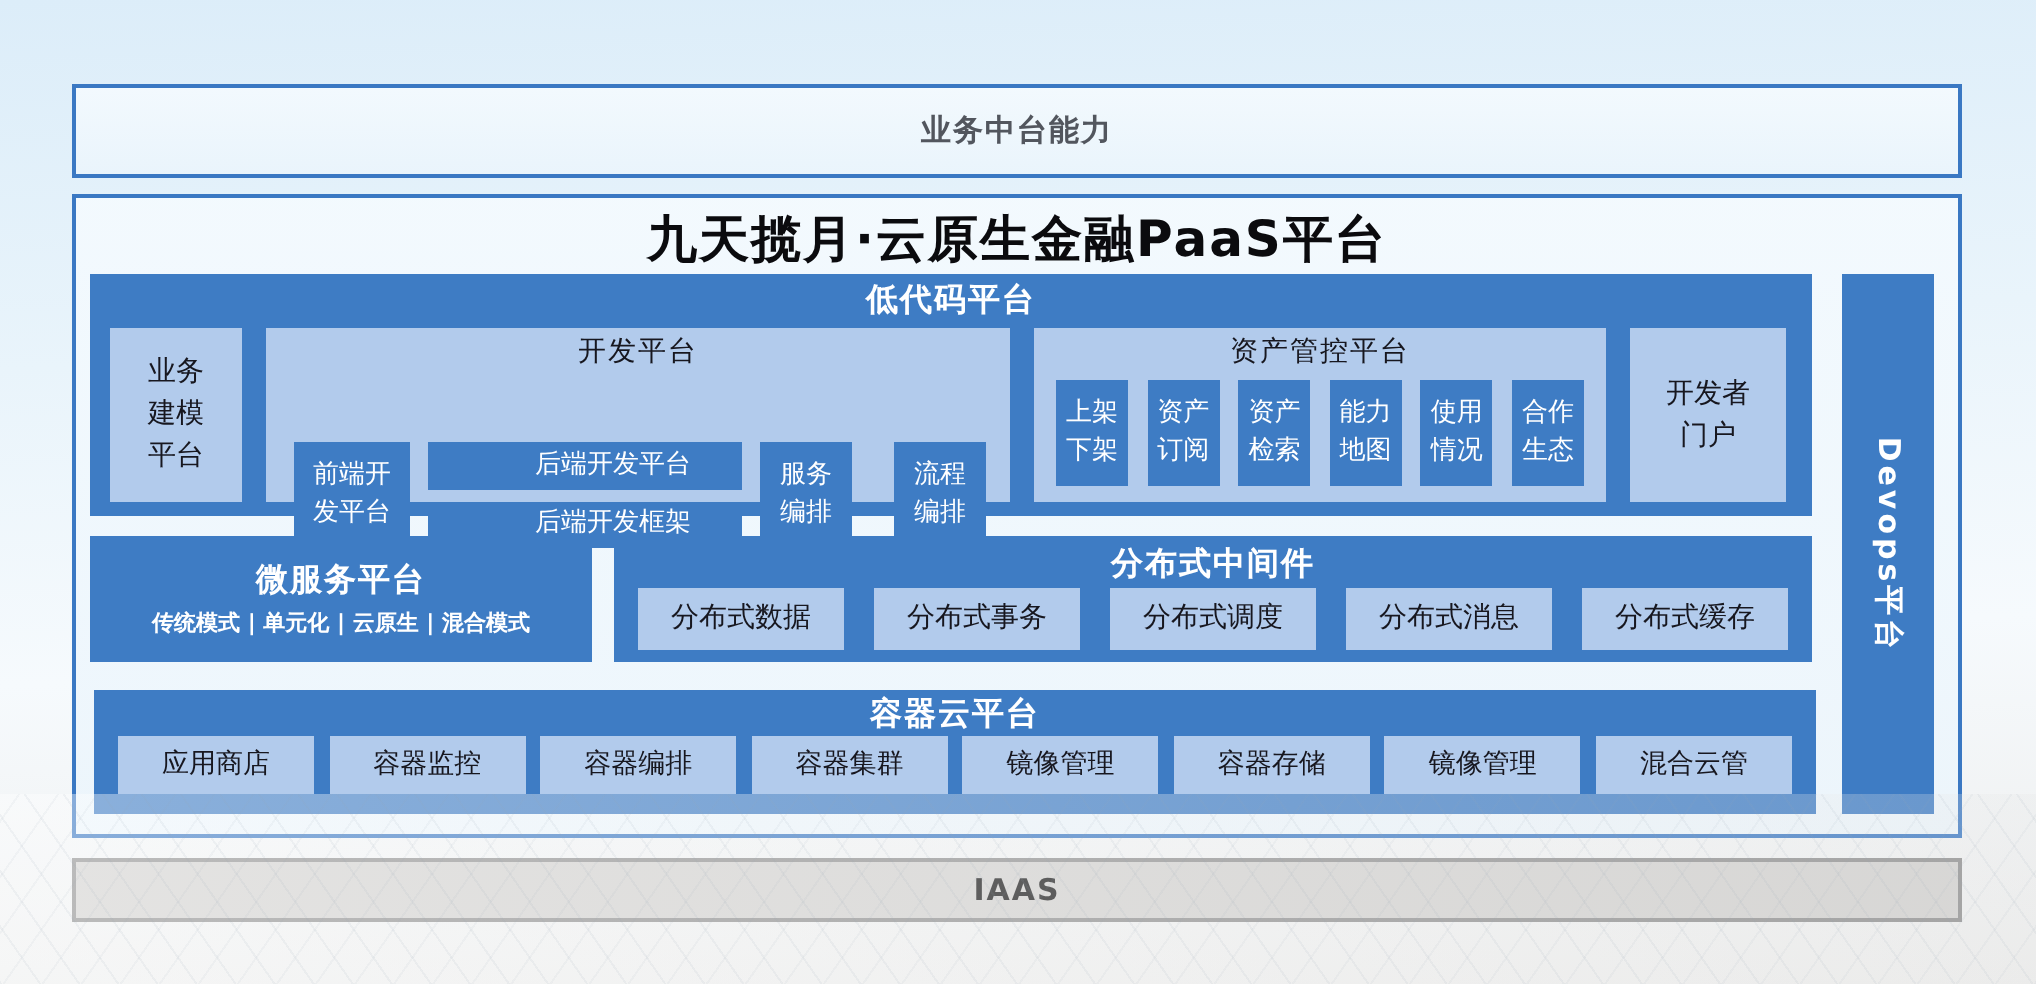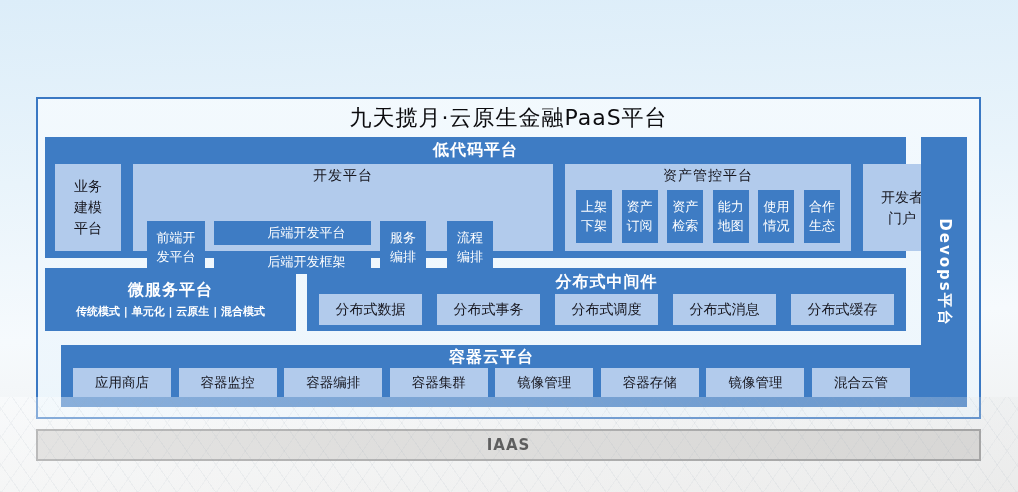--- a/index.html
+++ b/index.html
@@ -25,42 +25,42 @@
   .frame{
     position:absolute;box-sizing:border-box;
     border:2px solid #3a78c3;
     background:linear-gradient(180deg,rgba(244,250,254,0.92),rgba(235,245,252,0.85));
   }
   .top-box{left:36px;top:42px;width:945px;height:47px;display:flex;align-items:center;justify-content:center;}
   .top-box .lbl{font-size:15px;font-weight:bold;color:#52565e;letter-spacing:1px;}
   .main-box{left:36px;top:97px;width:945px;height:322px;}
   .main-title{
     position:absolute;left:0;top:4px;width:100%;text-align:center;
-    font-size:22px;font-weight:normal;color:#0b0b0e;letter-spacing:1px;
+    font-size:25px;font-weight:bold;color:#0b0b0e;letter-spacing:1px;
   }
   .blue-sec{position:absolute;box-sizing:border-box;background:#3e7cc4;}
   .sec-title{width:100%;text-align:center;font-size:16px;font-weight:bold;color:#ffffff;letter-spacing:1px;}
   .light-panel{box-sizing:border-box;background:#b2cbec;}
   .light-panel .sub-title{width:100%;text-align:center;font-size:14px;color:#17171f;letter-spacing:1px;}
   .blue-box{
     box-sizing:border-box;background:#3e7cc4;color:#ffffff;
     display:flex;align-items:center;justify-content:center;text-align:center;
     font-size:13px;line-height:1.4;word-break:break-all;padding-left:28px;
   }
   .light-box{
     box-sizing:border-box;background:#b2cbec;color:#17171f;
     display:flex;align-items:center;justify-content:center;text-align:center;
     font-size:13.5px;line-height:1.5;word-break:break-all;
   }
 
   
   .lowcode{left:7px;top:38px;width:861px;height:121px;padding-top:3px;}
   .lowcode-row{position:absolute;left:0;top:27px;width:100%;height:87px;display:flex;padding:0 10px;box-sizing:border-box;gap:12px;}
   .bm-box{width:66px;height:87px;padding:0 17px;font-size:14px;flex:none;}
-  .devp{width:420px;height:87px;flex:none;position:relative;}
+  .devp{width:372px;height:87px;flex:none;position:relative;}
   .devp .sub-title{position:absolute;top:3px;}
   .devp-row{position:absolute;left:0;top:26px;width:100%;height:53px;display:flex;padding:0 14px;box-sizing:border-box;gap:9px;margin-top:31px;}
   .frontend-box{width:58px;height:53px;padding:0 7px;flex:none;}
   .backend-stack{width:157px;height:53px;display:flex;flex-direction:column;gap:6px;flex:none;}
   .backend-stack .blue-box{height:24px;flex:1;}
   .orch-box{width:46px;height:53px;padding:0 9px;flex:none;}
   .orch-last{margin-left:12px;}
   .asset{width:286px;height:87px;flex:none;position:relative;}
   .asset .sub-title{position:absolute;top:3px;}
   .asset-row{position:absolute;left:0;top:26px;width:100%;height:53px;display:flex;padding:0 11px;box-sizing:border-box;justify-content:space-between;}
@@ -71,41 +71,44 @@
   .micro{left:7px;top:169px;width:251px;height:63px;display:flex;flex-direction:column;align-items:center;justify-content:center;gap:3px;}
   .micro .sec-title{position:static;}
   .micro-sub{font-size:11px;font-weight:700;color:#ffffff;white-space:nowrap;}
 
   
   .middleware{left:269px;top:169px;width:599px;height:63px;padding-top:4px;}
   .mw-row{position:absolute;left:0;top:26px;width:100%;display:flex;padding:0 12px;box-sizing:border-box;justify-content:space-between;}
   .mw-row .light-box{width:103px;height:31px;flex:none;font-size:14px;}
 
   
-  .containercloud{left:23px;top:246px;width:861px;height:62px;padding-top:2px;}
+  .containercloud{left:9px;top:246px;width:861px;height:62px;padding-top:2px;}
   .cc-row{position:absolute;left:0;top:23px;width:100%;display:flex;padding:0 12px;box-sizing:border-box;justify-content:space-between;}
   .cc-row .light-box{width:98px;height:29px;flex:none;font-size:13.5px;}
 
   
   .devops{left:883px;top:38px;width:46px;height:270px;display:flex;align-items:center;justify-content:center;}
   .devops-text{transform:rotate(90deg);white-space:nowrap;color:#ffffff;font-weight:bold;font-size:15px;letter-spacing:2px;}
 
   
   .iaas{
     position:absolute;left:36px;top:429px;width:945px;height:32px;box-sizing:border-box;
     background:#d2d1cf;border:2px solid #8e8e8e;
     display:flex;align-items:center;justify-content:center;
   }
   .iaas .lbl{font-size:15px;font-weight:bold;color:#141414;letter-spacing:1px;}
 </style>
 </head>
 <body>
 
 <div class="canvas">
 
+  <div class="frame top-box">
+    <span class="lbl">业务中台能力</span>
+  </div>
 
   <div class="frame main-box">
     <div class="main-title">九天揽月·云原生金融PaaS平台</div>
 
     <div class="blue-sec lowcode">
       <div class="sec-title">低代码平台</div>
       <div class="lowcode-row">
         <div class="light-box bm-box">业务建模平台</div>
 
         <div class="light-panel devp">

